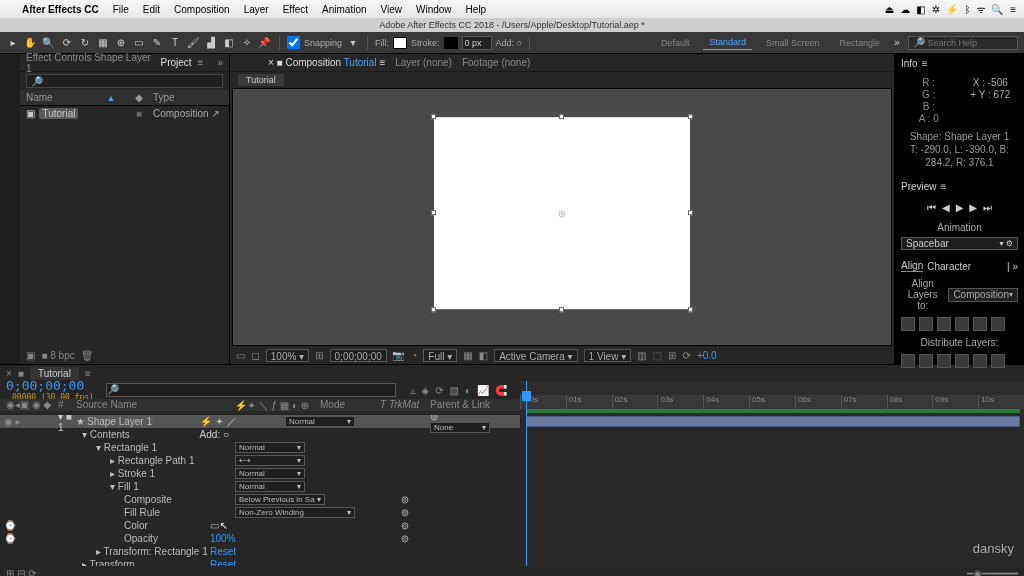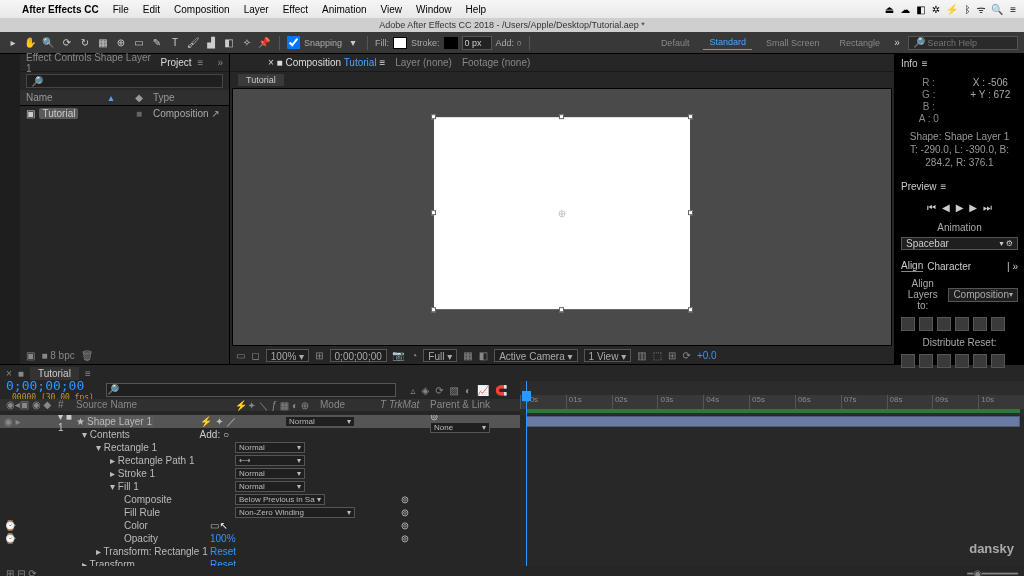--- a/index.html
+++ b/index.html
@@ -91,21 +91,21 @@
 .tree-row .md .dd{background:#1f1f1f;border:1px solid #555;height:11px;width:70px;font-size:8px;padding:0 3px;display:flex;align-items:center;justify-content:space-between;}
 .tree-row .tk{width:60px;}
 .tree-row .pl{width:90px;}
 .tree-row .pl .dd{background:#1f1f1f;border:1px solid #555;height:11px;width:60px;font-size:8px;padding:0 3px;display:flex;align-items:center;justify-content:space-between;}
 .tree-row.layer{background:#555;} .tree-row.layer .nm span{background:#5a5a5a;padding:0 2px;}
 .tree-row .val{color:#2e97ff; cursor:pointer;}
 .tl-bars{flex:1; background:#282828; position:relative;}
 .bar{position:absolute; left:6px; right:4px; height:11px; background:#6a7aa0; top:1px; border:1px solid #4a5a80;}
 .keytrack{position:absolute; left:6px; width:1px; background:#2e97ff;}
 .tl-foot{height:14px;background:#262626;display:flex;align-items:center;padding:0 6px;gap:6px;color:#888;font-size:9px;}
-.brand{position:absolute; right:10px; bottom:20px; color:#aaa; font-size:13px; font-weight:700;}
+.brand{position:absolute; right:10px; bottom:20px; color:#aaa; font-size:13px; font-weight:400;}
 .chev{font-size:8px;}
 </style>
 </head>
 <body>
 
 <div class="mac-menu">
   <span class="apple"></span>
   <span class="bold">After Effects CC</span>
   <span>File</span>
   <span>Edit</span>
@@ -284,21 +284,21 @@
         </span>
     </div>
     <div class="align-row">
       <span class="b"></span>
         <span class="b"></span>
         <span class="b"></span>
         <span class="b"></span>
         <span class="b"></span>
         <span class="b"></span>
     </div>
-    <div class="rp-sub">Distribute Reset:</div>
+    <div class="rp-sub">Distribute Layers:</div>
     <div class="align-row">
       <span class="b"></span>
         <span class="b"></span>
         <span class="b"></span>
         <span class="b"></span>
         <span class="b"></span>
         <span class="b"></span>
     </div>
   </div>
 </div>

